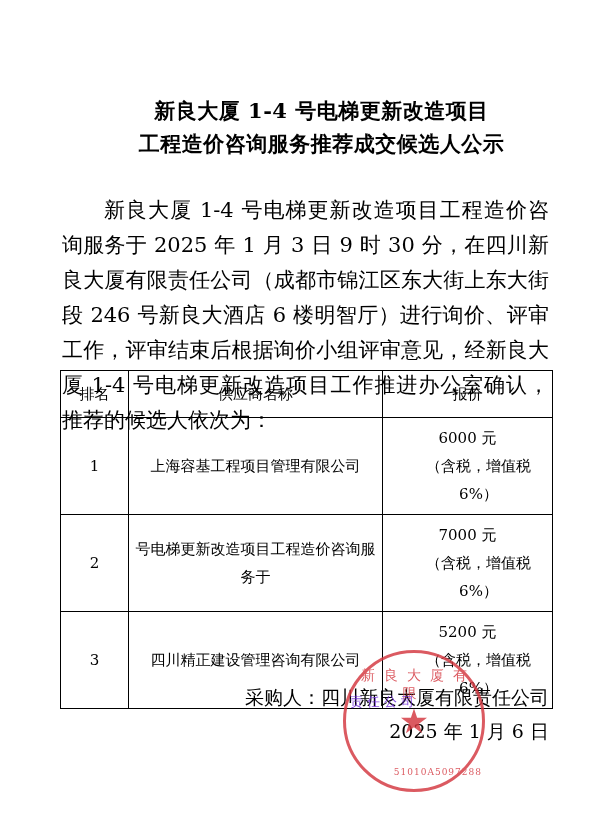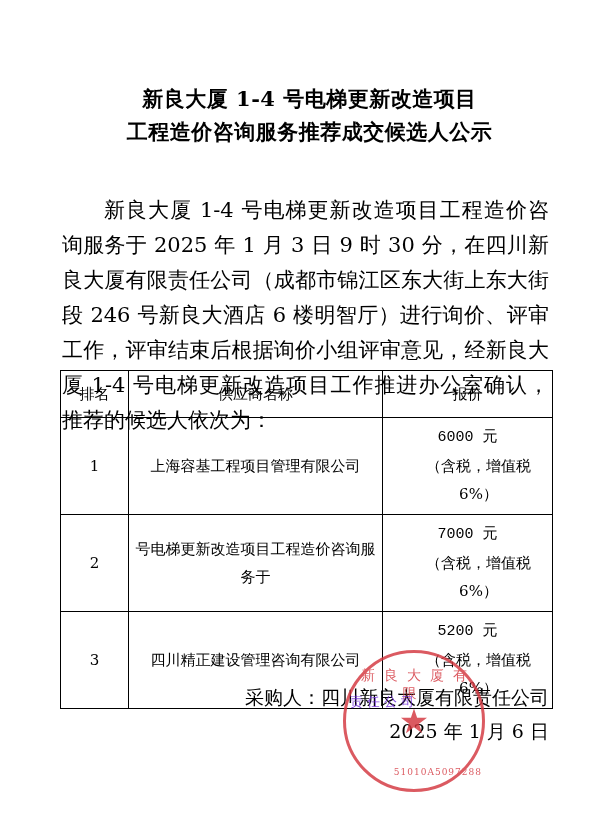--- a/index.html
+++ b/index.html
@@ -16,21 +16,21 @@
     overflow: hidden;
   }
   .page {
     position: absolute;
     left: 0; top: 0;
     width: 611px;
     height: 837px;
     background: #fff;
   }
   .doc-title {
-    margin: 4px;
+    margin: 16px;
     padding: 0;
     position: absolute;
     left: 60px;
     top: 78px;
     width: 491px;
     text-align: center;
     font-size: 21px;
     font-weight: bold;
     line-height: 33px;
     letter-spacing: 0.5px;
@@ -76,21 +76,21 @@
     height: 34px;
   }
   .col-rank { width: 68px; }
   .col-name { width: 254px; }
   .col-price { width: 170px; }
   td.name-cell {
     line-height: 28px;
     padding: 6px 10px;
     margin-left: 36px;
   }
-  td.price-cell .price-main { display: block; font-family: Liberation Mono, monospace; }
+  td.price-cell .price-main { display: block; }
   td.price-cell .price-note { display: block; margin-left: 22px; }
   .signature {
     position: absolute;
     right: 62px;
     top: 680px;
     width: 330px;
     text-align: right;
     font-size: 19px;
     line-height: 34px;
   }

